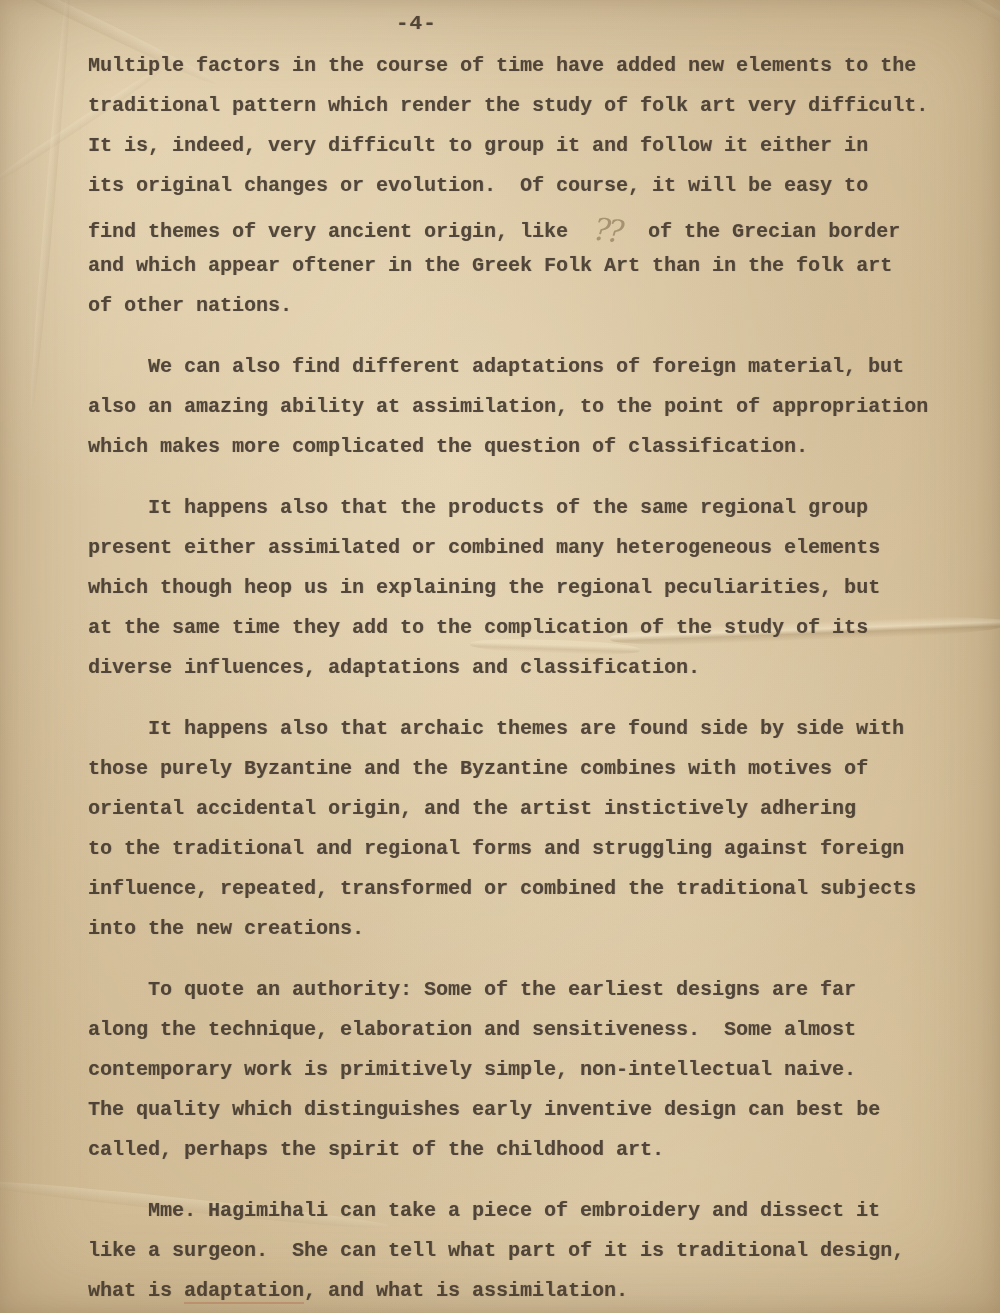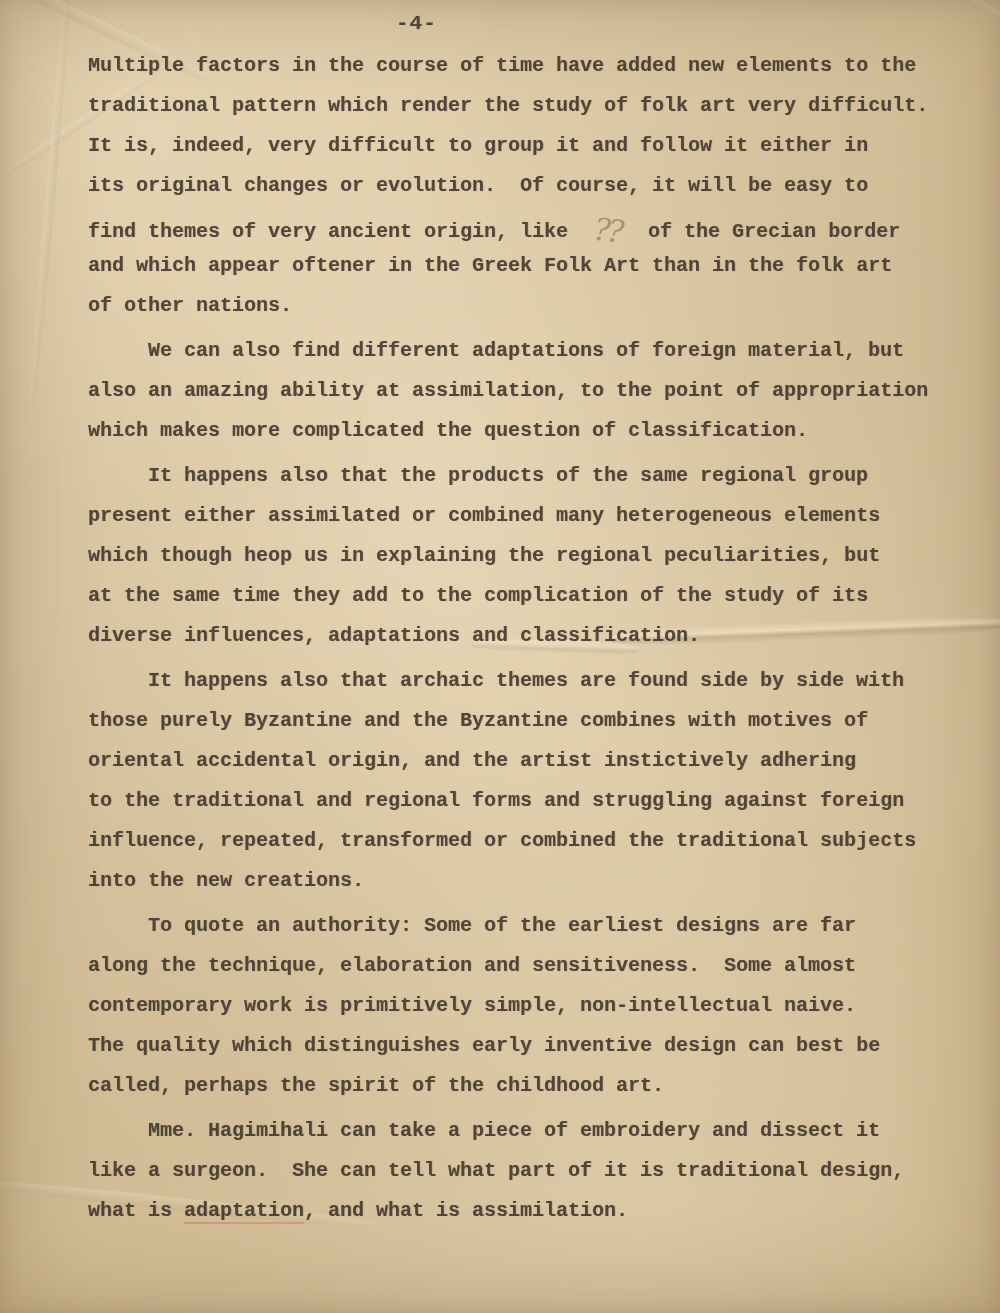--- a/index.html
+++ b/index.html
@@ -94,21 +94,21 @@
     font-size: 20px;
     font-weight: 700;
     line-height: 40px;
     color: #3e342a;
     opacity: .88;
     white-space: pre;
     text-shadow: 0.4px 0.4px 0.8px rgba(62,52,42,0.45);
   }
   .line { height: 40px; }
   .line.indent { padding-left: 60px; }
-  .line.para { margin-top: 5px; }
+  .line.para { margin-top: 21px; }
   .handmark {
     display: inline-block;
     width: 56px;
     text-align: center;
     font-family: "DejaVu Serif", serif;
     font-style: italic;
     font-weight: 400;
     font-size: 31px;
     letter-spacing: -3px;
     color: #94815f;

